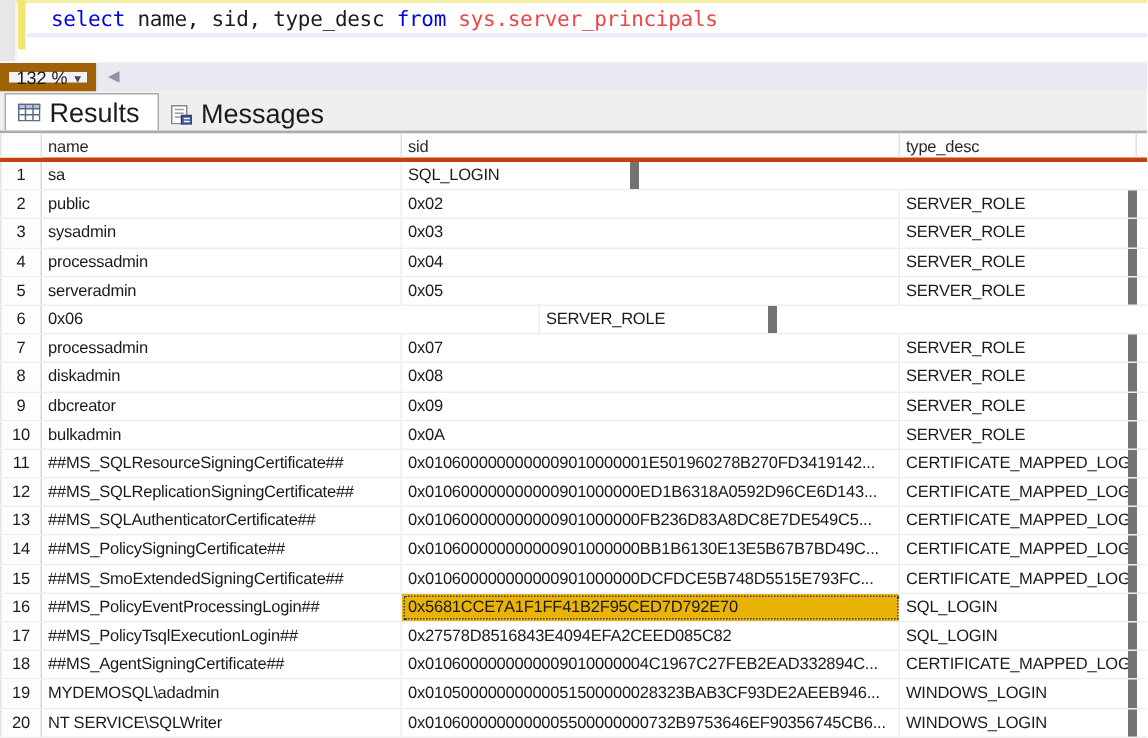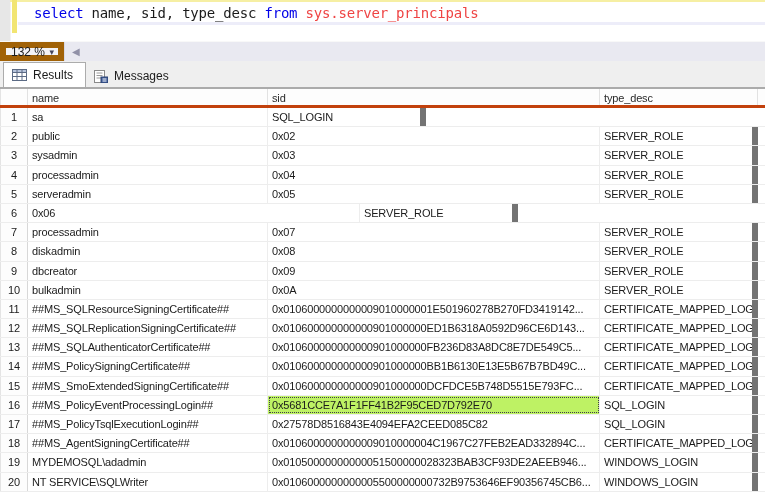--- a/index.html
+++ b/index.html
@@ -24,38 +24,38 @@
   .zoom-combo{width:64px;display:flex;align-items:center;justify-content:space-between;
               background:#F3F3F6;border:6px solid #a16207;box-sizing:border-box;
               font-size:12px;padding:0 4px 0 5px;color:#1b1b1b;cursor:default;}
   .zoom-combo .chev{font-size:9px;color:#44445a;}
   .hscroll{flex:1;background:#E9E9F1;display:flex;align-items:center;border-left:1px solid #D9D9E4;}
   .hscroll .arrow{color:#9191A8;font-size:10px;margin-left:7px;line-height:1;}
 
   
   .tab-strip{position:absolute;top:61px;left:0;width:765px;height:26px;background:#EFEFEF;
              display:flex;align-items:flex-end;padding-left:3px;box-sizing:border-box;}
-  .tab{display:flex;align-items:center;gap:6px;padding:0 12px 0 8px;font-size:12px;height:23px;color:#1b1b1b;}
+  .tab{display:flex;align-items:center;gap:6px;padding:0 12px 0 8px;font-size:18px;height:23px;color:#1b1b1b;}
   .tab.active{background:#fff;border:1px solid #ACACAC;border-bottom:none;height:25px;box-sizing:border-box;}
   .tab.inactive{height:22px;}
   .tab .ico{display:inline-block;line-height:0;}
 
   
   .grid-panel{position:absolute;top:87px;left:0;width:765px;height:405px;background:#fff;
               border-top:2px solid #ABABAB;box-sizing:border-box;}
   .g-header{display:flex;height:19px;box-sizing:border-box;border-bottom:3px solid #c2410c;background:#FDFDFD;}
   .g-row{display:flex;height:19.2px;box-sizing:border-box;border-bottom:1px solid #EDEDED;background:#fff;}
   .g-cell{box-sizing:border-box;border-right:1px solid #EDEDED;font-size:11px;letter-spacing:-0.15px;
           line-height:17px;padding:1px 0 0 4px;overflow:hidden;white-space:nowrap;color:#1b1b1b;}
   .g-header .g-cell{border-right:1px solid #E2E2E2;color:#2a2a2a;}
   .c-num{width:28px;padding-left:0;text-align:center;border-right:1px solid #D8D8D8;background:#FDFDFD;border-left:1px solid #E4E4E4;}
   .c-name{width:240px;}
   .c-sid{width:332px;}
   .c-type{width:158px;border-right:6px solid #737373;}
-  .selected{background:#bef264;outline:1px dotted #3F3F46;outline-offset:-2px;}
+  .selected{background:#eab308;outline:1px dotted #3F3F46;outline-offset:-2px;}
 </style>
 </head>
 <body>
 
 <div class="screen">
 
   <div class="editor">
     <div class="editor-margin"></div>
     <div class="top-accent"></div>
     <div class="change-bar"></div>

